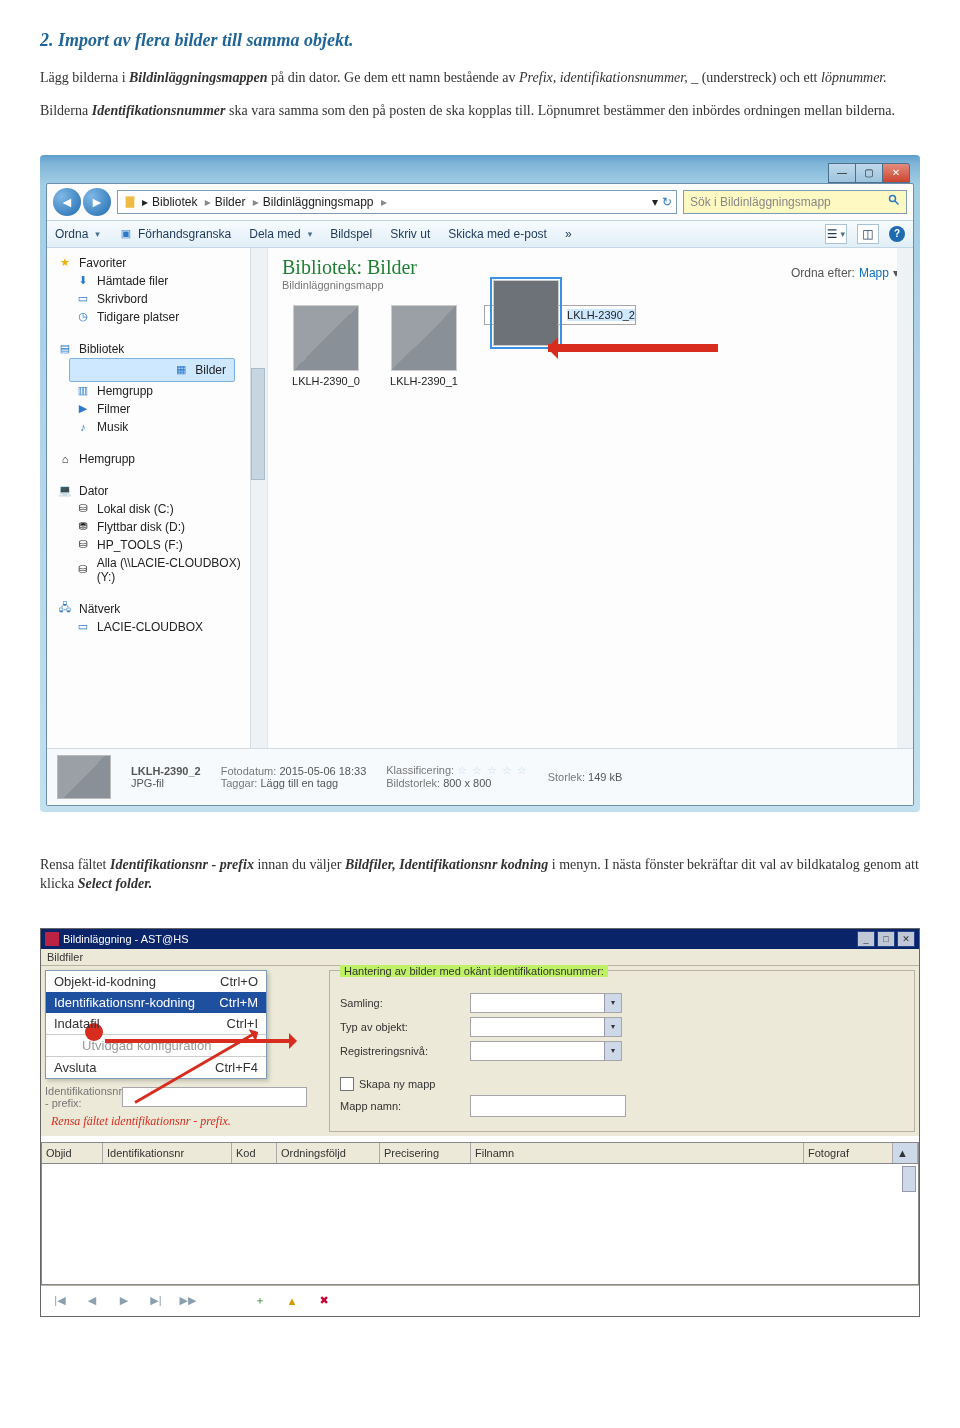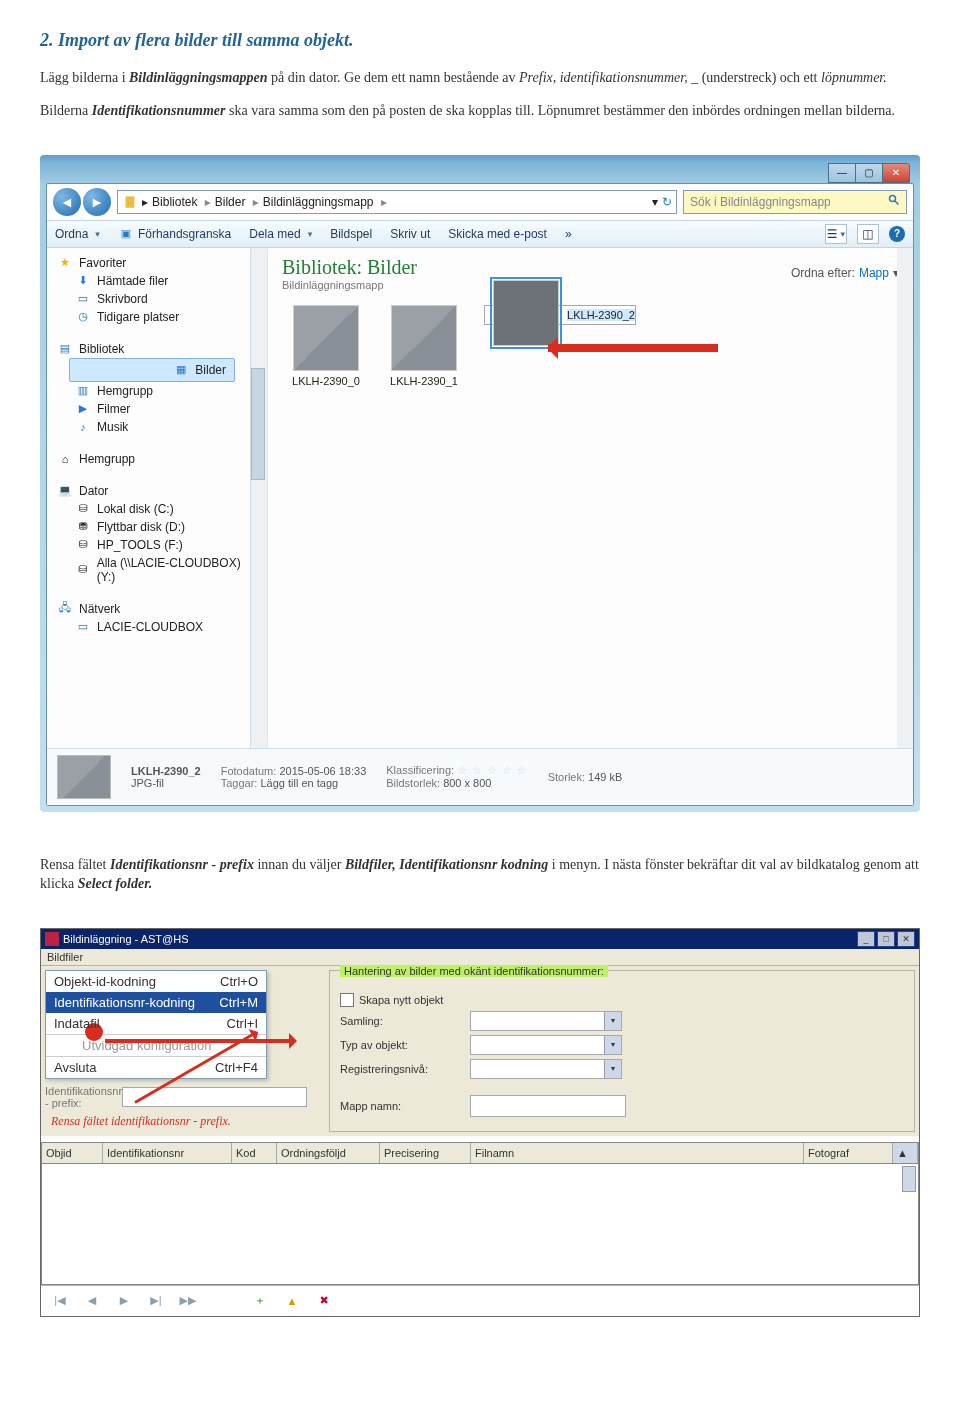--- a/index.html
+++ b/index.html
@@ -531,42 +531,42 @@
         </div>
       <div class="arr3"></div>
       <div class="hint2">Rensa fältet identifikationsnr - prefix.</div>
     </div>
 
     <div class="rightcol">
 
       <div class="fieldset">
         <span class="fs-legend">Hantering av bilder med okänt identifikationsnummer:</span>
         <div class="row2">
-            <span class="chk"></span>
-            <span>Skapa nytt objekt</span>
-          </div>
-        <div class="row2">
             <label>Samling:</label>
             <div class="sel">
               <span class="dd">▾</span>
             </div>
           </div>
         <div class="row2">
             <label>Typ av objekt:</label>
             <div class="sel">
               <span class="dd">▾</span>
             </div>
           </div>
         <div class="row2">
             <label>Registreringsnivå:</label>
             <div class="sel">
               <span class="dd">▾</span>
             </div>
           </div>
         <div style="height:8px;"></div>
+        <div class="row2">
+            <span class="chk"></span>
+            <span>Skapa ny mapp</span>
+          </div>
         <div class="row2">
             <label>Mapp namn:</label>
             <input class="inp" style="">
           </div>
       </div>
     </div>
   </div>
 
   <div class="grid-head">
     <div class="gh objid">Objid</div>

